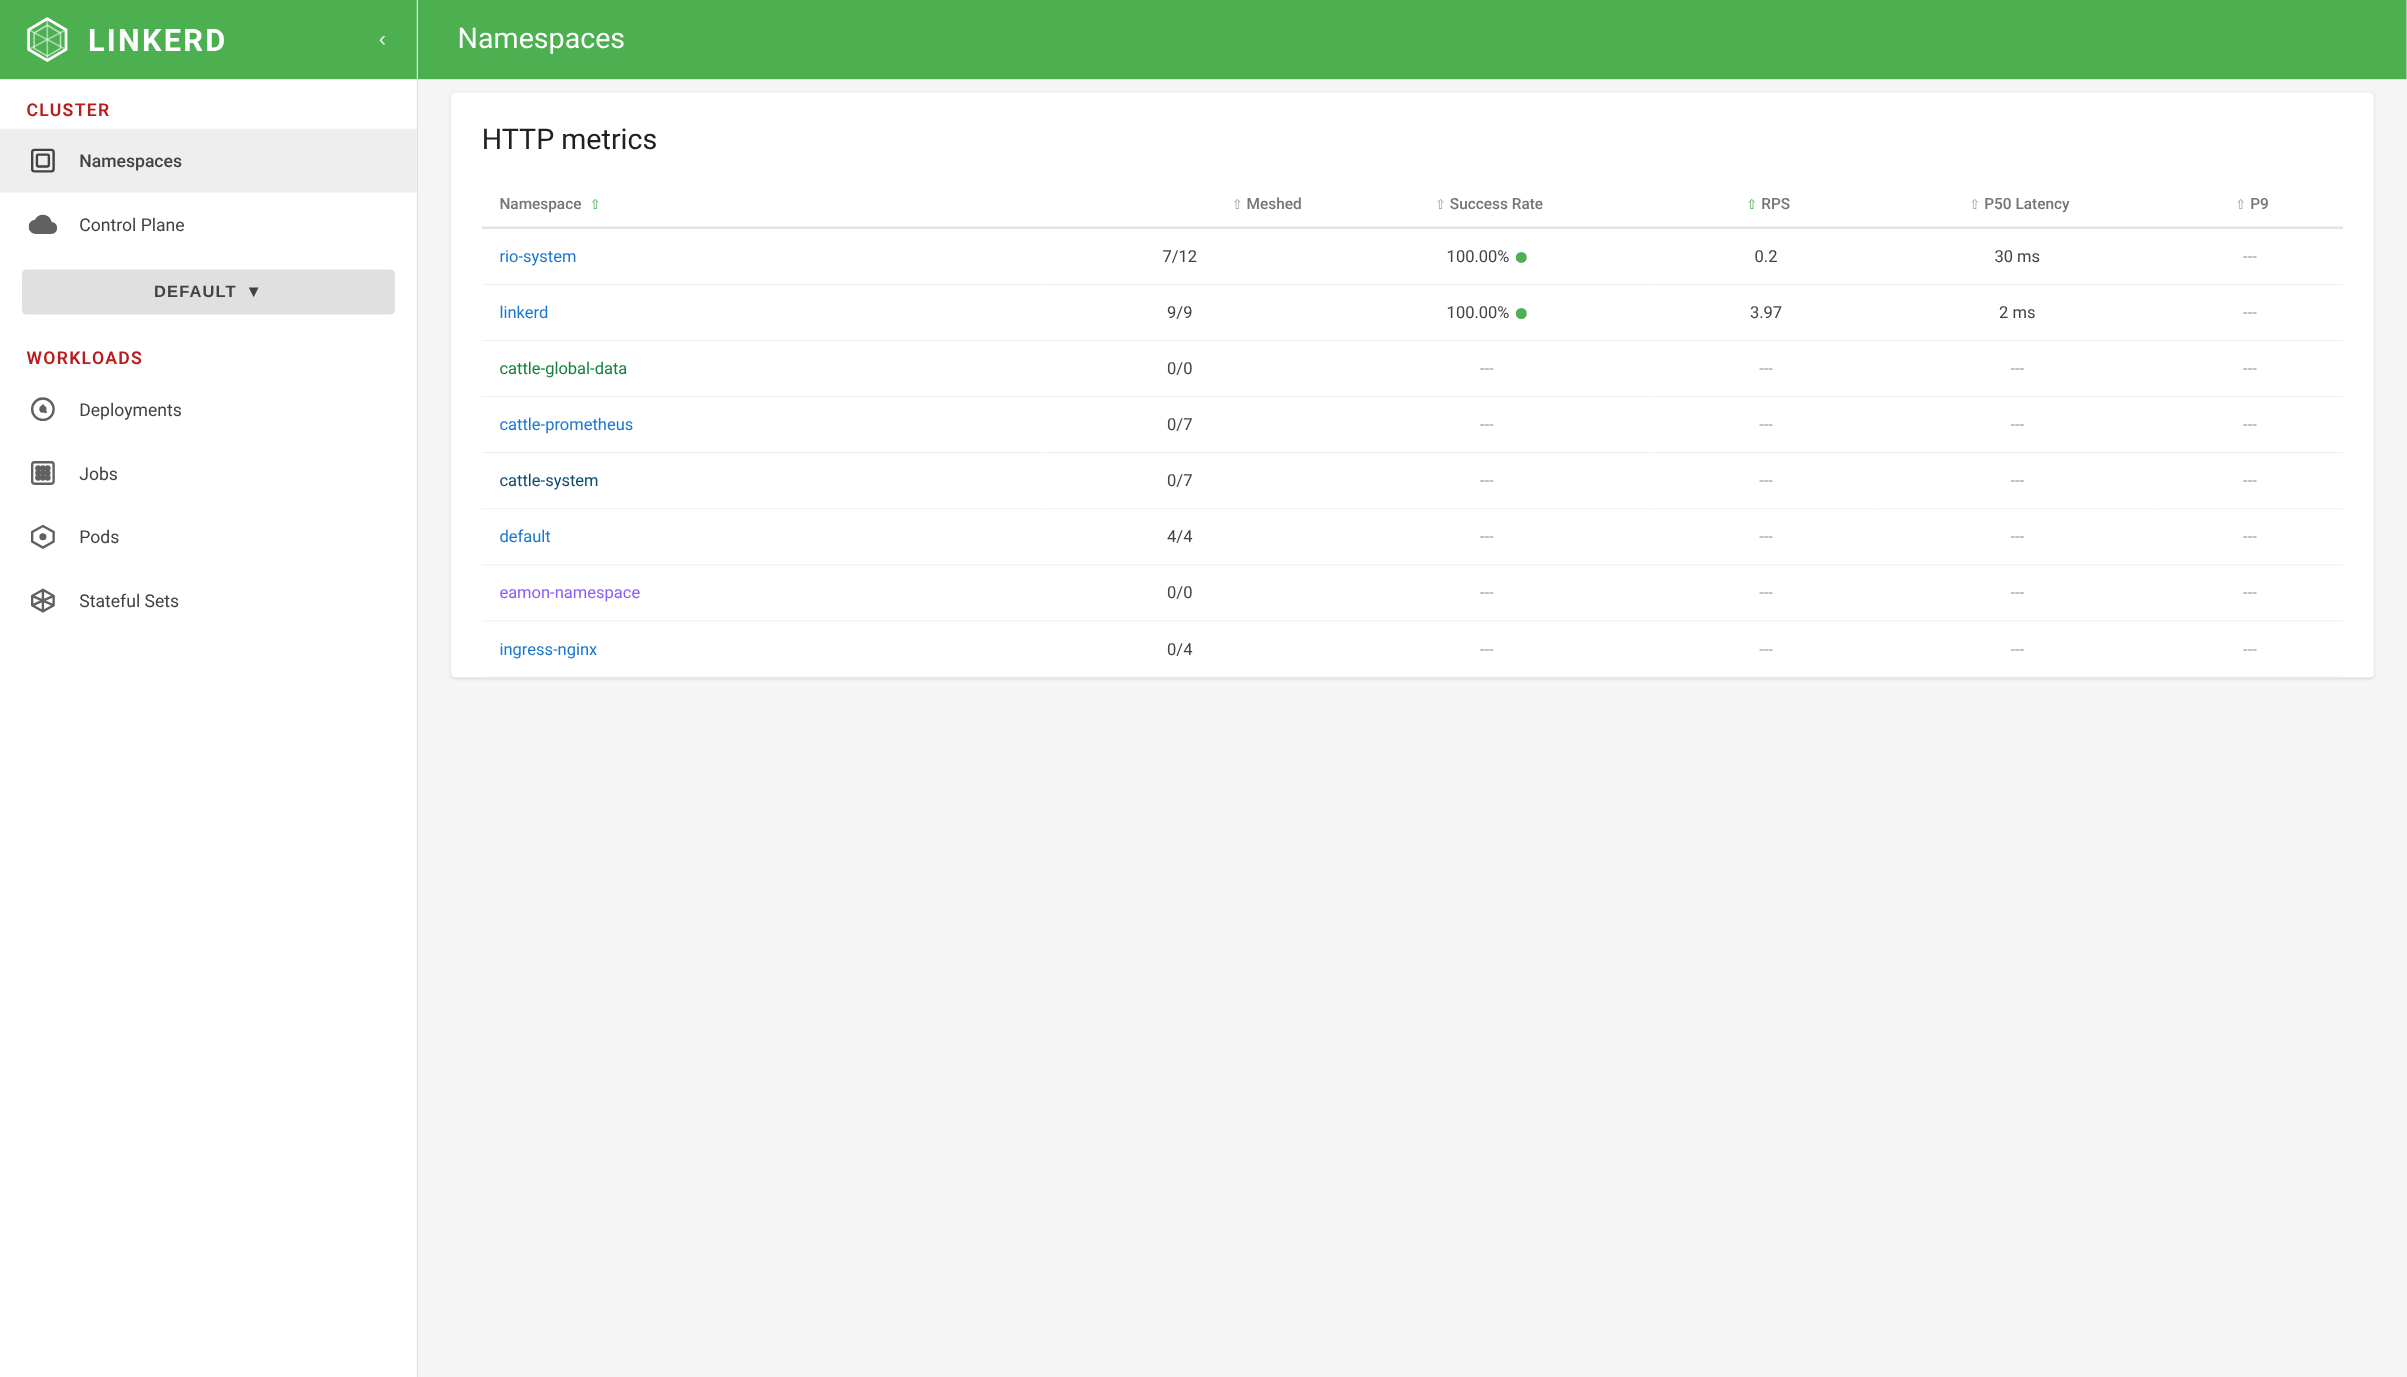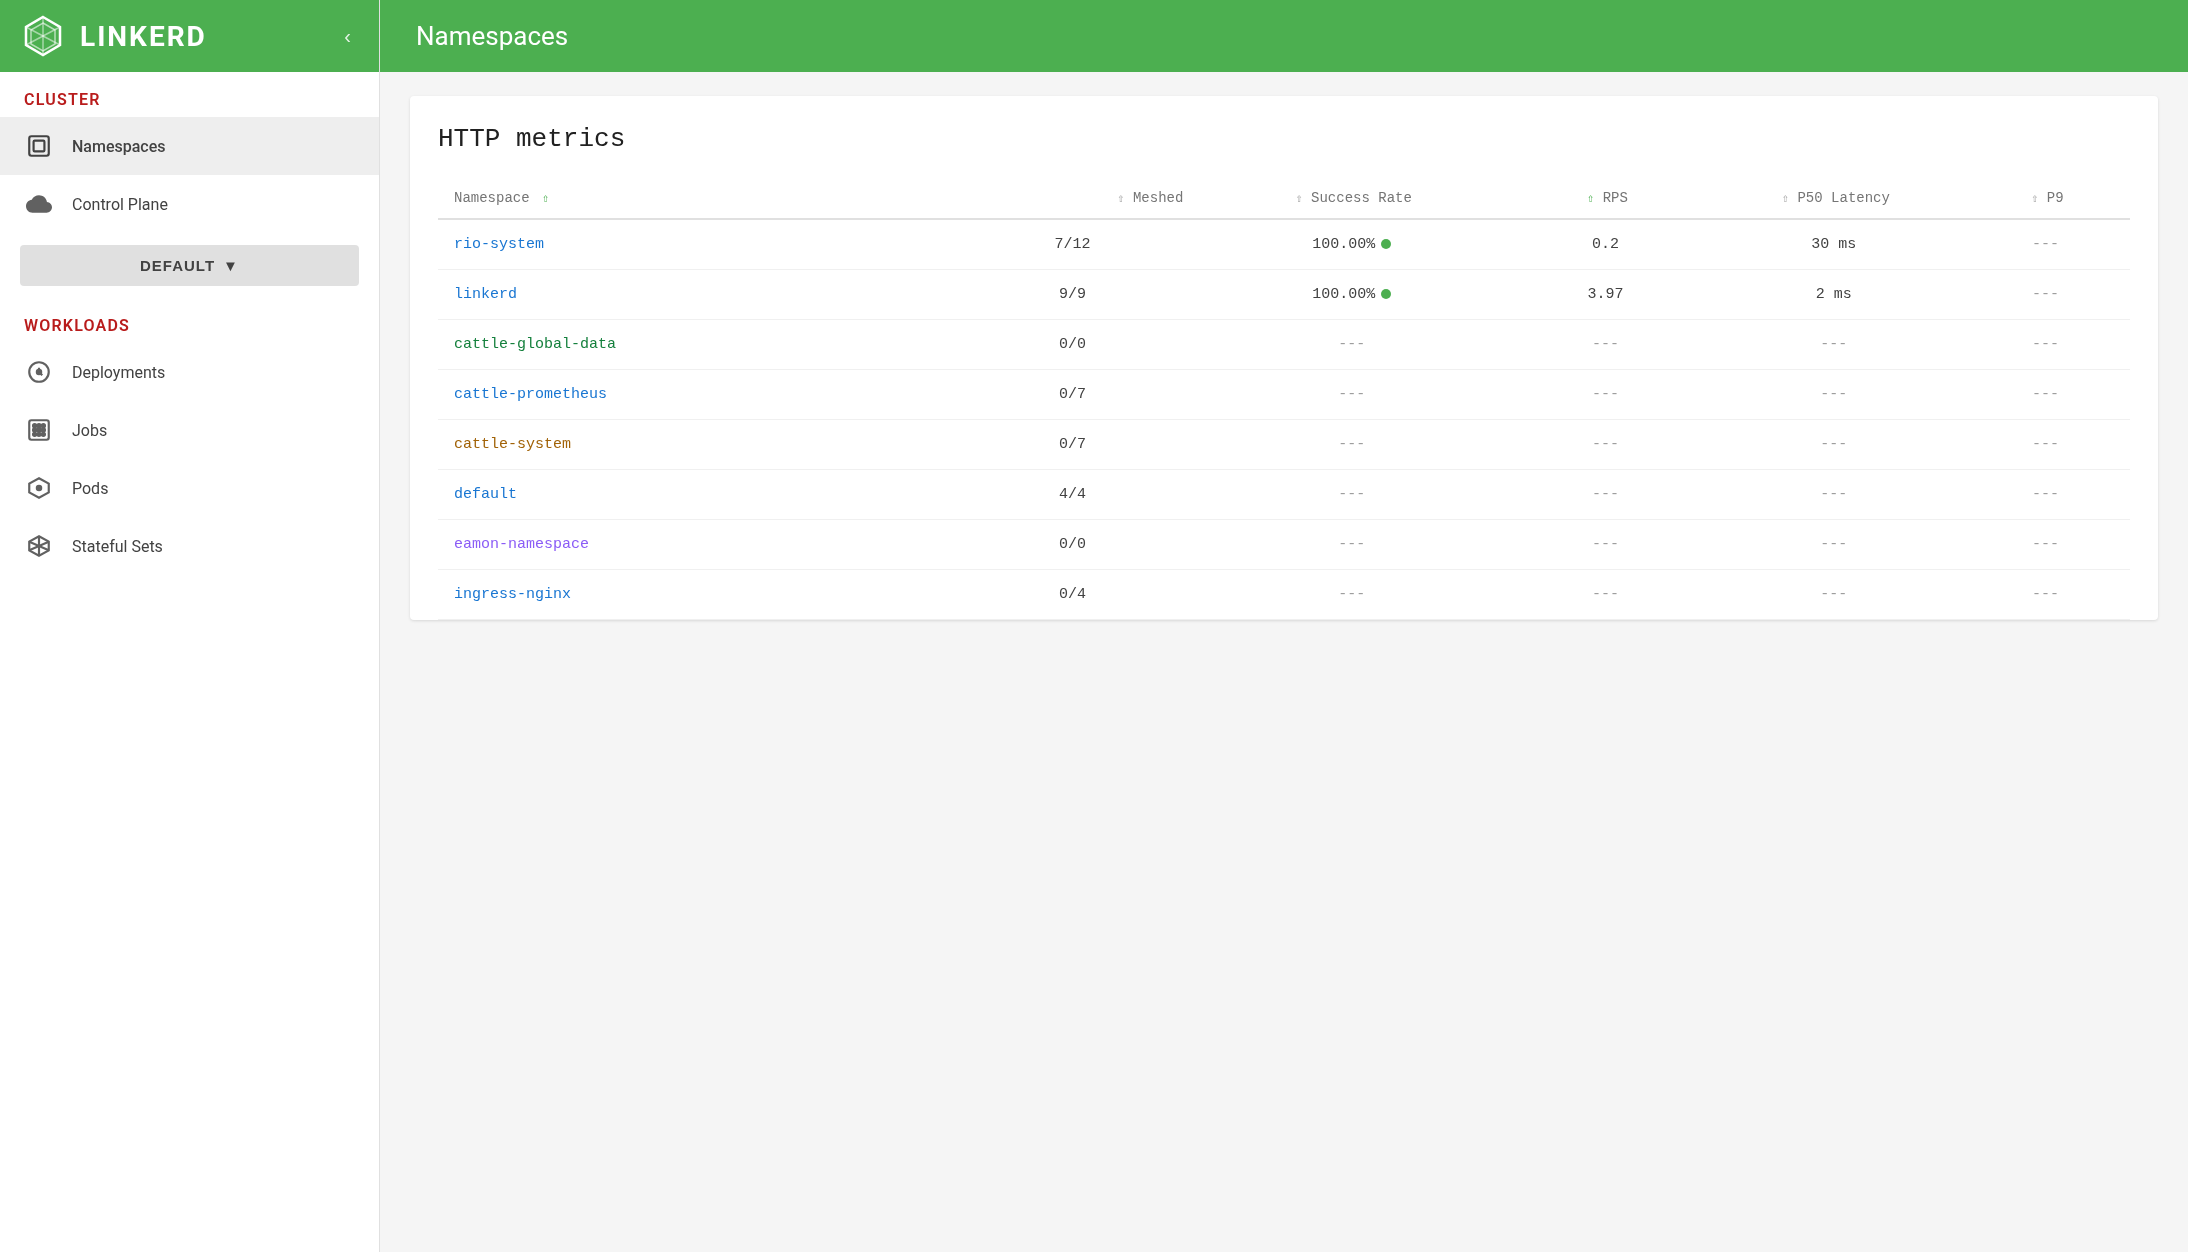--- a/index.html
+++ b/index.html
@@ -119,22 +119,21 @@
 
     #top-bar-title {
       color: #fff;
       font-size: 26px;
       font-weight: 400;
     }
 
     #content {
       flex: 1;
       overflow-y: auto;
-      padding: 24px 30px;
-      font-family: Liberation Mono, monospace;
+      padding: 12px 30px;
     }
 
     .metrics-card {
       background: #fff;
       border-radius: 4px;
       box-shadow: 0 1px 3px rgba(0,0,0,0.12);
       padding: 28px 28px 0 28px;
       overflow: hidden;
     }
 
@@ -385,21 +384,21 @@
             </tr>
             <tr>
               <td class="namespace-cell" style="color: rgb(25, 118, 210); cursor: pointer;">cattle-prometheus</td>
               <td class="num-cell">0/7</td>
               <td class="rate-cell" style="color: rgb(158, 158, 158);">---</td>
               <td class="dash-cell">---</td>
               <td class="dash-cell">---</td>
               <td class="dash-cell">---</td>
             </tr>
             <tr>
-              <td class="namespace-cell" style="color: #a16207; cursor: pointer;">cattle-system</td>
+              <td class="namespace-cell" style="color: #0c4a6e; cursor: pointer;">cattle-system</td>
               <td class="num-cell">0/7</td>
               <td class="rate-cell" style="color: rgb(158, 158, 158);">---</td>
               <td class="dash-cell">---</td>
               <td class="dash-cell">---</td>
               <td class="dash-cell">---</td>
             </tr>
             <tr>
               <td class="namespace-cell" style="color: rgb(25, 118, 210); cursor: pointer;">default</td>
               <td class="num-cell">4/4</td>
               <td class="rate-cell" style="color: rgb(158, 158, 158);">---</td>

